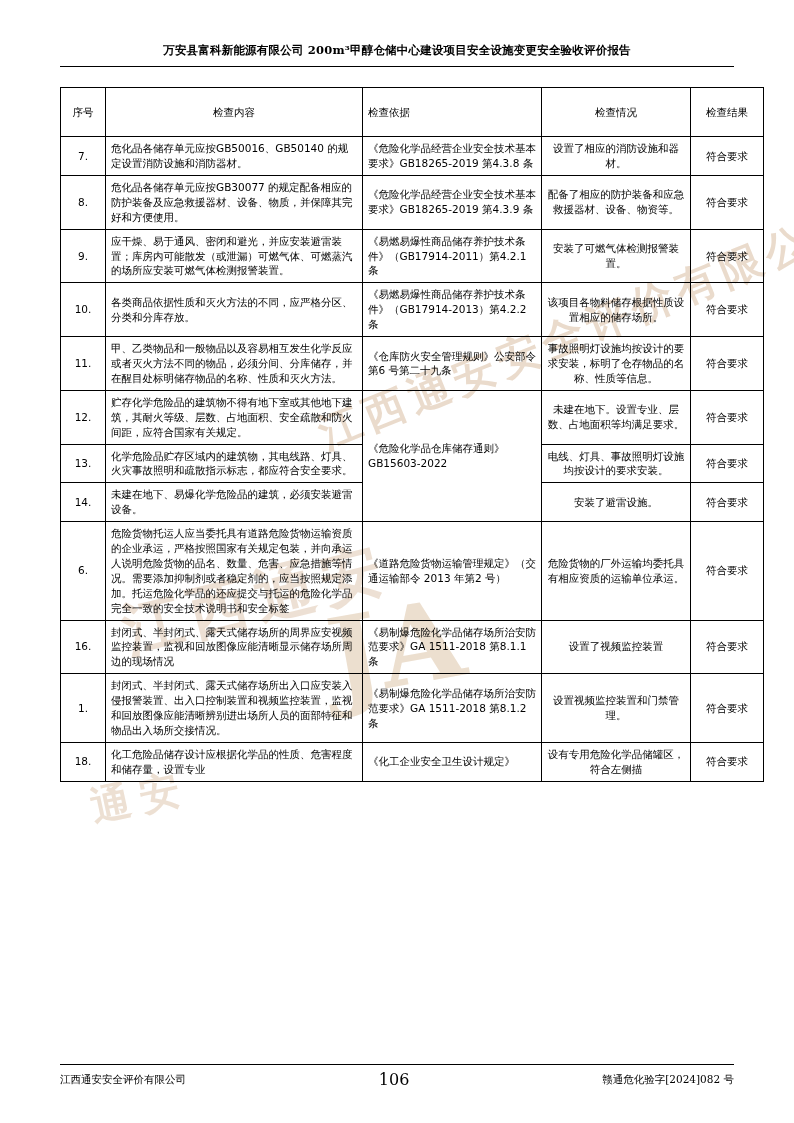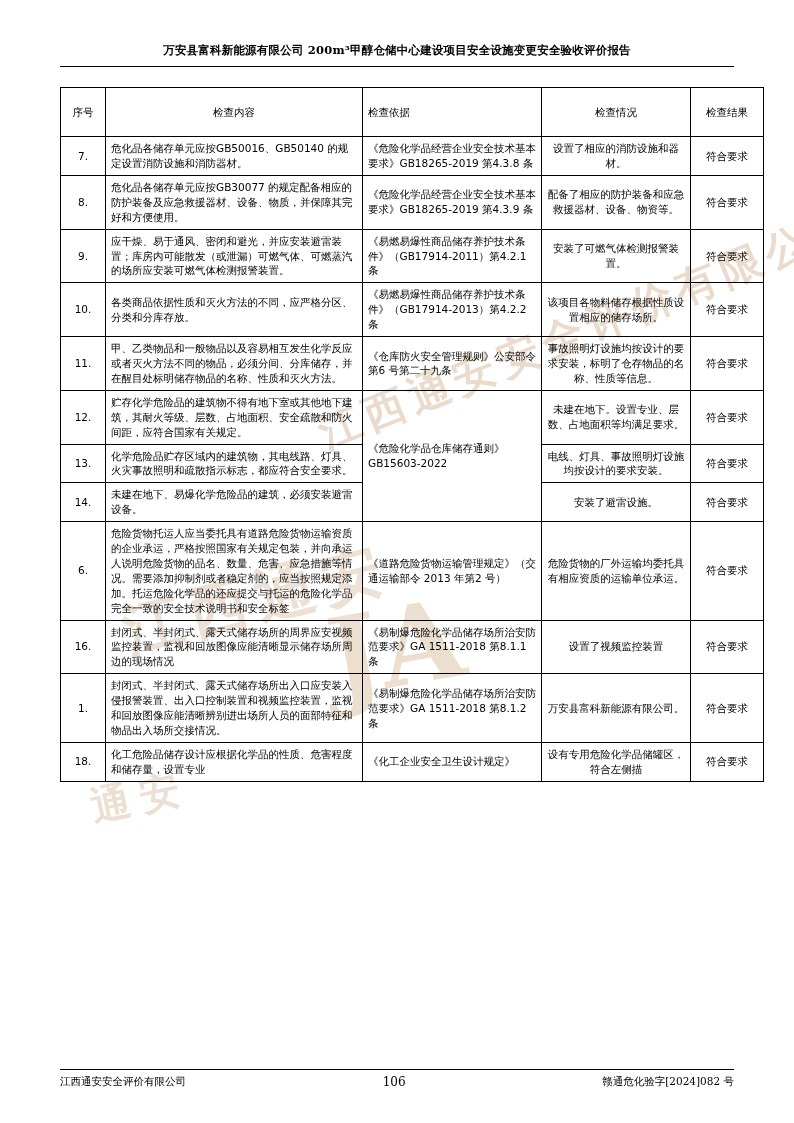--- a/index.html
+++ b/index.html
@@ -129,21 +129,21 @@
     right: 60px;
     bottom: 34px;
     border-top: 1px solid #000;
     padding-top: 5px;
     display: flex;
     justify-content: space-between;
     align-items: center;
     font-size: 10.5px;
     font-family: "DejaVu Serif", "Liberation Serif", serif;
   }
-  .footer .pageno { font-size: 12px; }
+  .footer .pageno { font-size: 16px; }
 </style>
 </head>
 <body>
 
 <div class="page">
 
   <div class="doc-header">
     <div>万安县富科新能源有限公司 200m³甲醇仓储中心建设项目安全设施变更安全验收评价报告</div>
     <div class="header-rule"></div>
   </div>
@@ -242,21 +242,21 @@
         <td class="col-content cell-indent">封闭式、半封闭式、露天式储存场所的周界应安视频监控装置，监视和回放图像应能清晰显示储存场所周边的现场情况</td>
         <td class="col-basis">《易制爆危险化学品储存场所治安防范要求》GA 1511-2018 第8.1.1 条</td>
         <td class="col-status">设置了视频监控装置</td>
         <td class="col-result">符合要求</td>
       </tr>
 
       <tr>
         <td class="col-no">1.</td>
         <td class="col-content cell-indent">封闭式、半封闭式、露天式储存场所出入口应安装入侵报警装置、出入口控制装置和视频监控装置，监视和回放图像应能清晰辨别进出场所人员的面部特征和物品出入场所交接情况。</td>
         <td class="col-basis">《易制爆危险化学品储存场所治安防范要求》GA 1511-2018 第8.1.2 条</td>
-        <td class="col-status">万安县富科新能源有限公司。</td>
+        <td class="col-status">设置视频监控装置和门禁管理。</td>
         <td class="col-result">符合要求</td>
       </tr>
 
       <tr>
         <td class="col-no">18.</td>
         <td class="col-content cell-indent">化工危险品储存设计应根据化学品的性质、危害程度和储存量，设置专业</td>
         <td class="col-basis">《化工企业安全卫生设计规定》</td>
         <td class="col-status">设有专用危险化学品储罐区，符合左侧描</td>
         <td class="col-result">符合要求</td>
       </tr>

